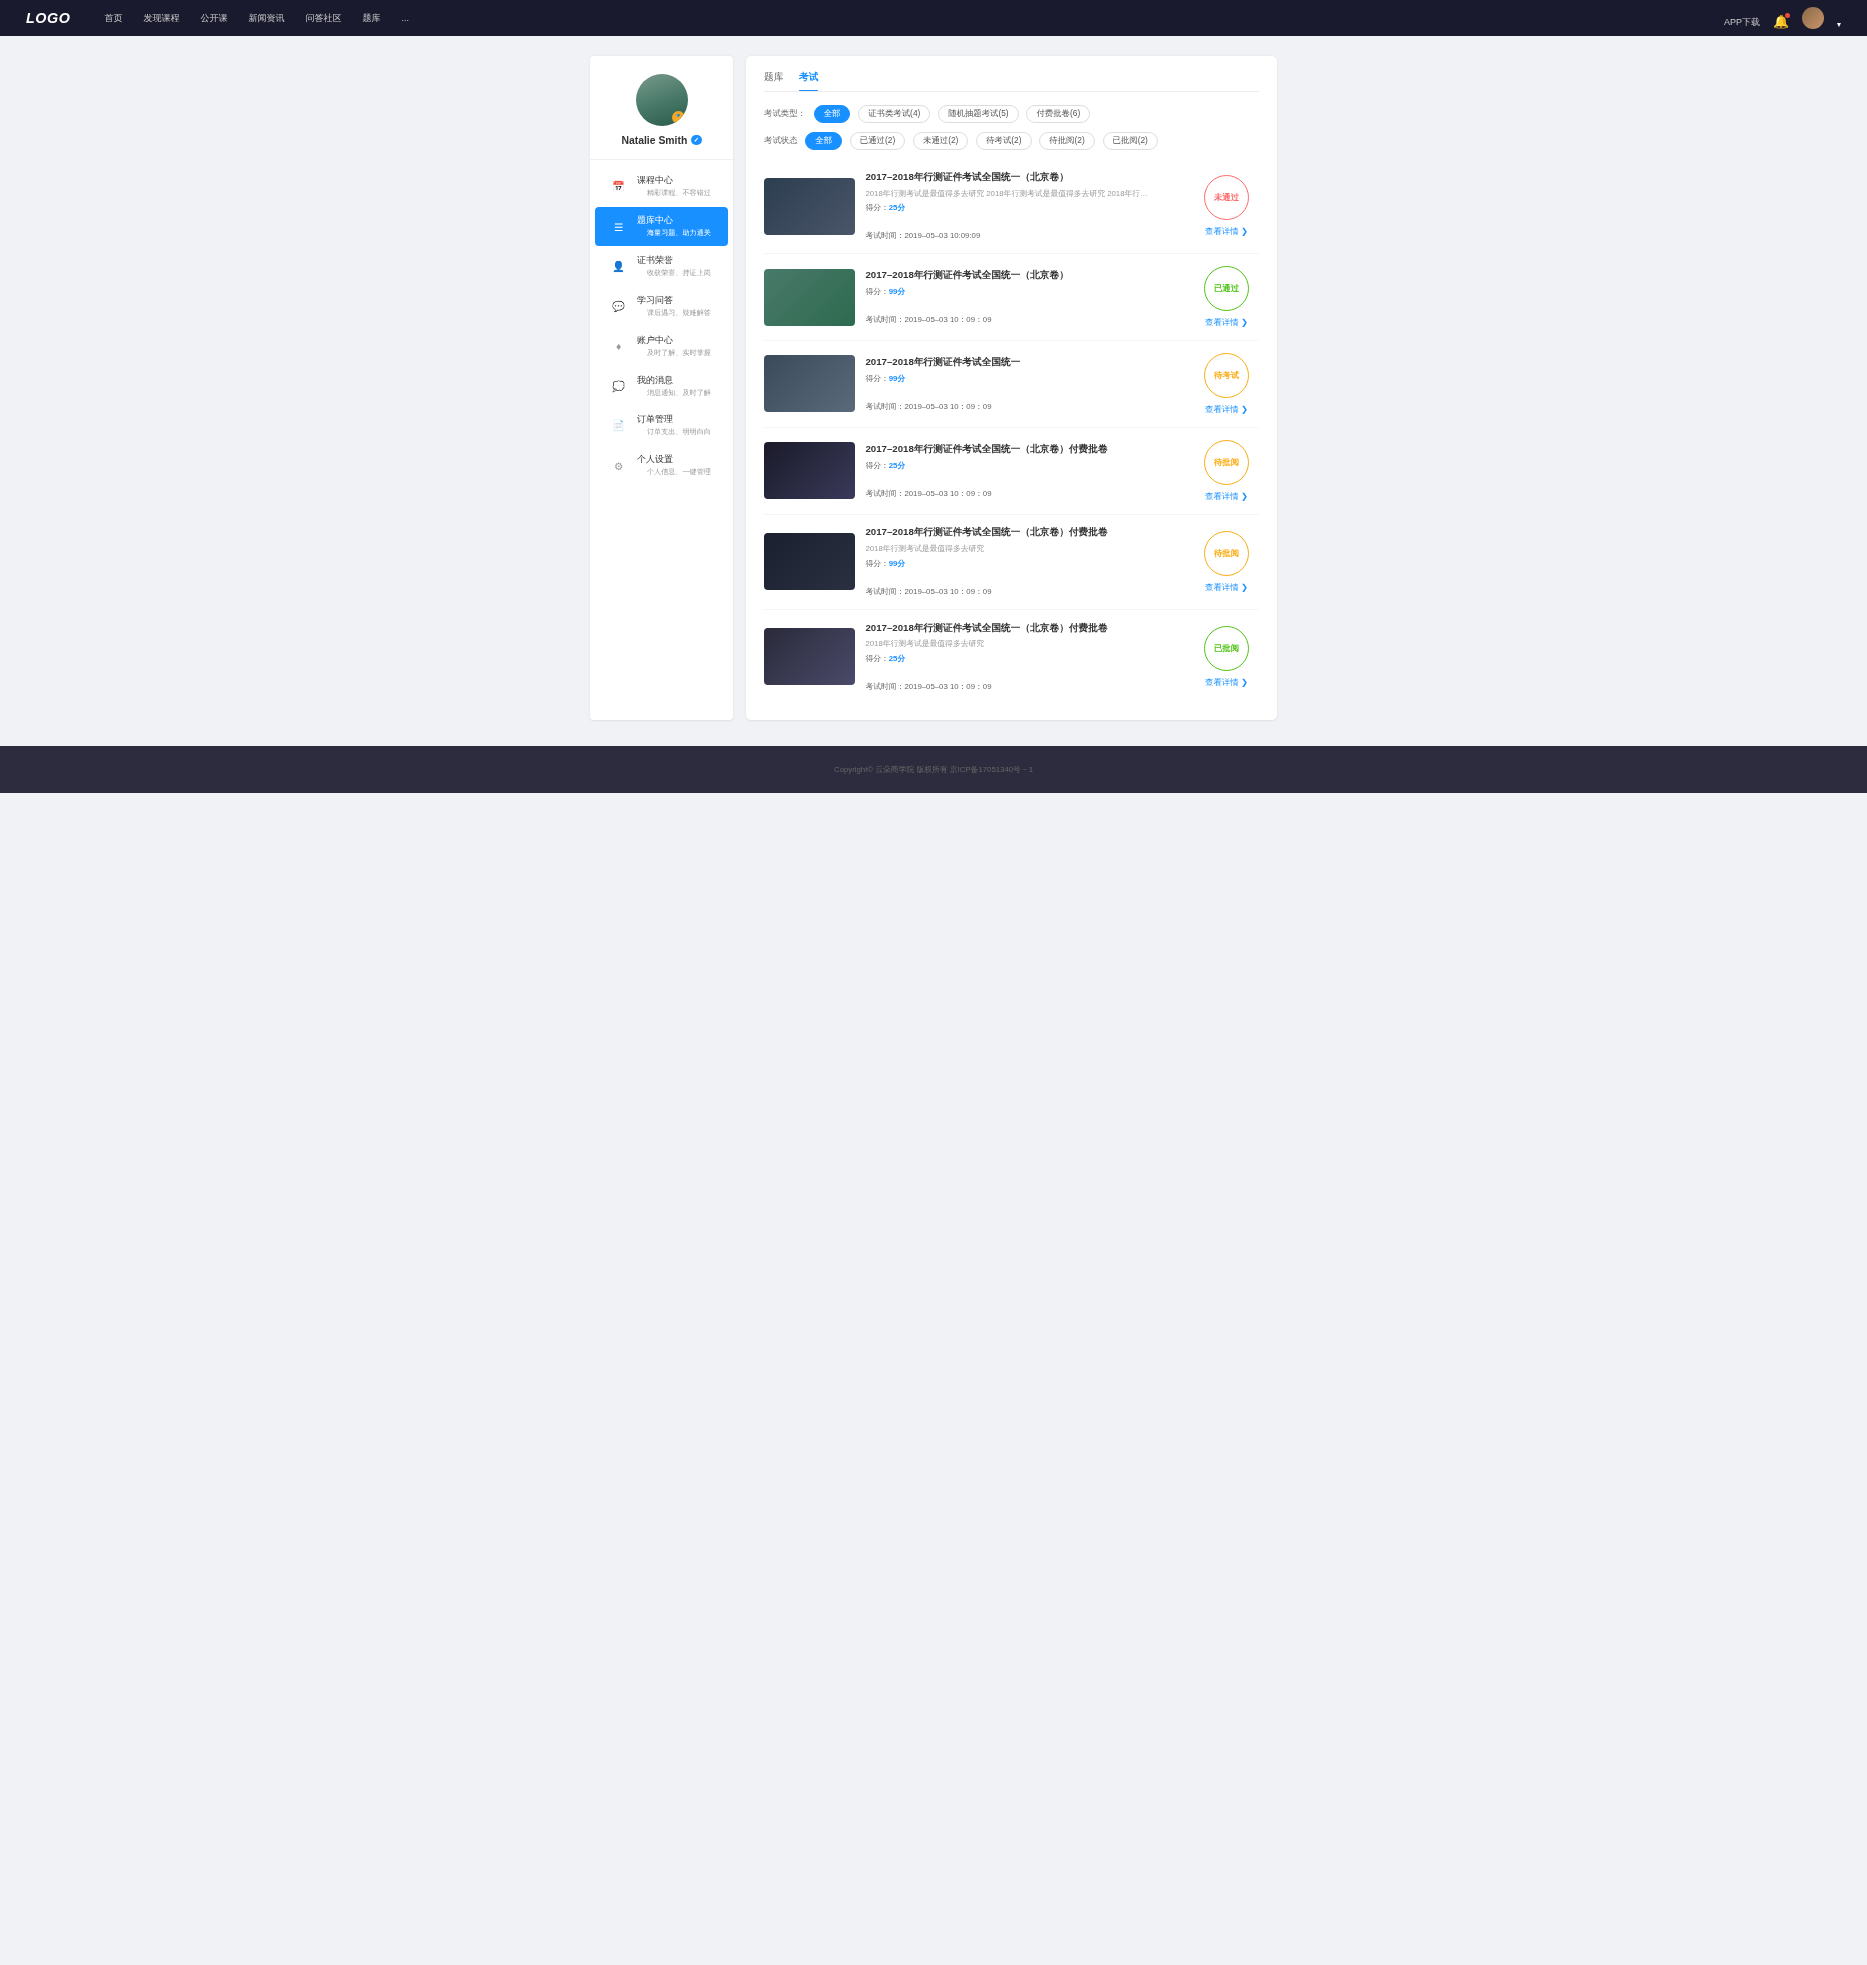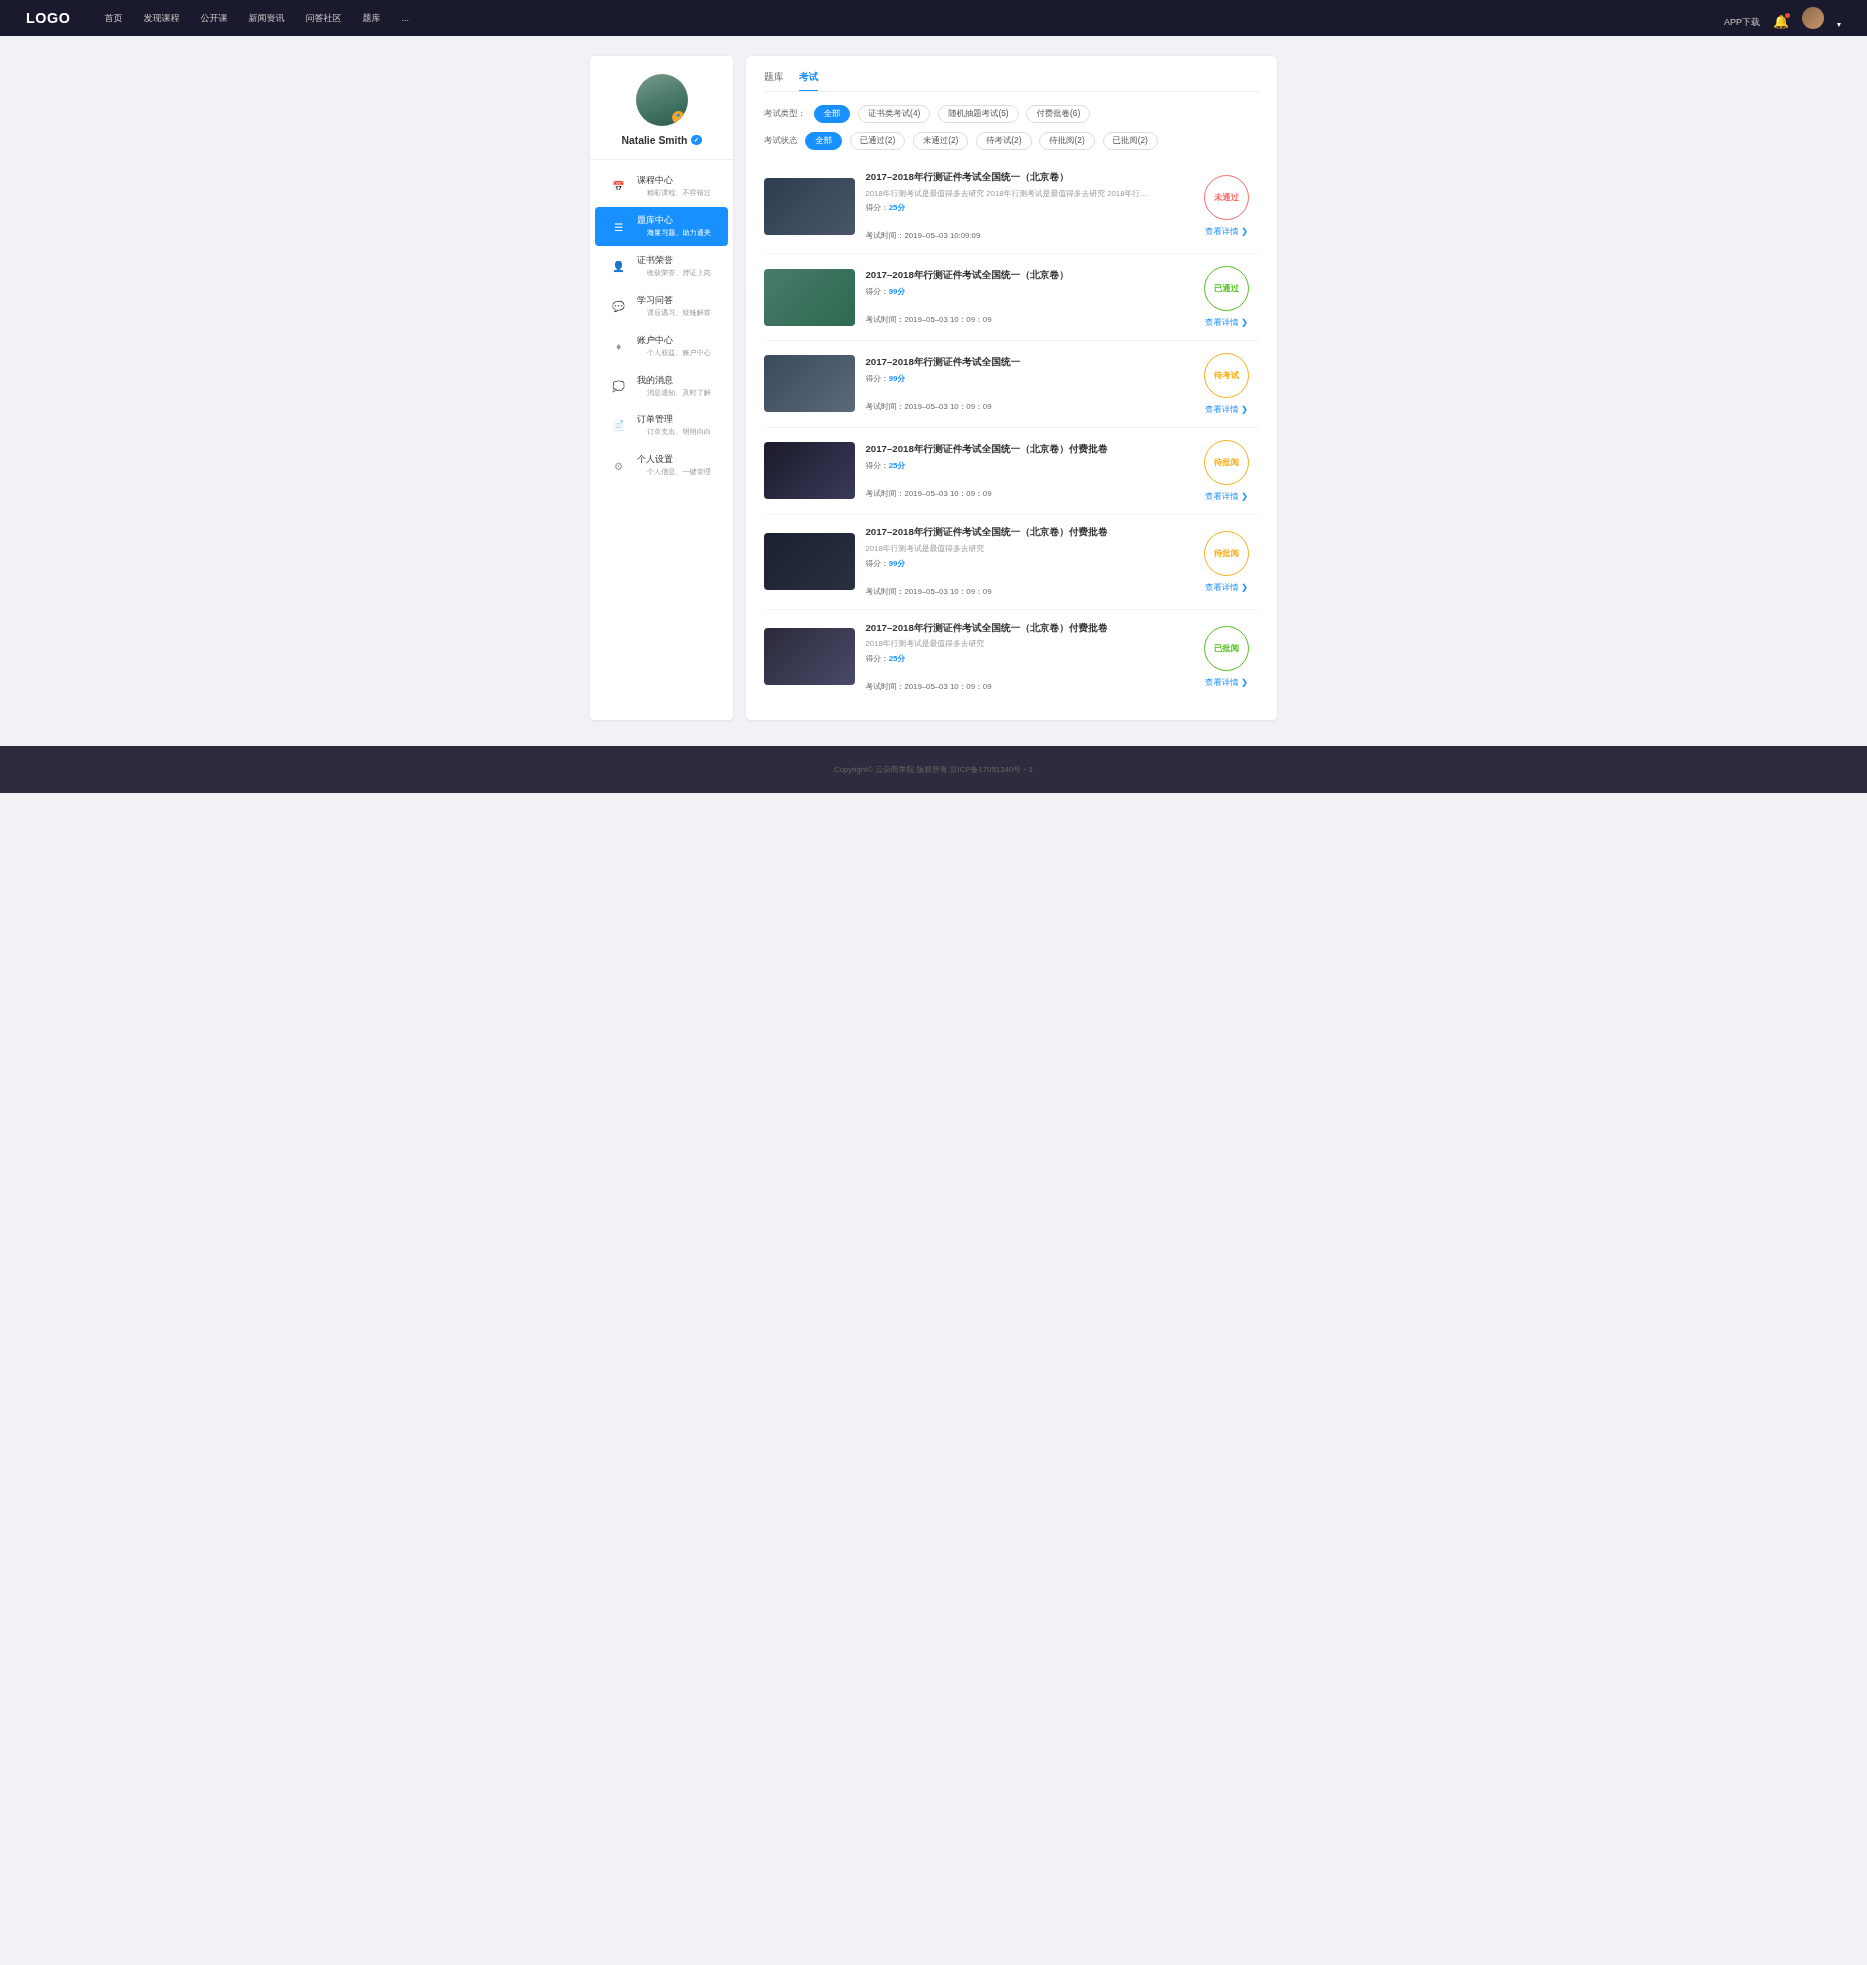--- a/index.html
+++ b/index.html
@@ -14,20 +14,21 @@
       padding: 0 26px;
       gap: 21px;
       position: sticky;
       top: 0;
       z-index: 100;
     }
     .navbar-logo {
       color: #fff;
       font-size: 14.3px;
       font-weight: 900;
+      font-style: italic;
       margin-right: 13px;
       letter-spacing: 0.6px;
     }
     .navbar-link {
       color: #ccc;
       font-size: 9px;
       cursor: pointer;
       white-space: nowrap;
     }
     .navbar-right {
@@ -445,21 +446,21 @@
     <div class="sidebar-item-icon">💬</div>
     <div class="sidebar-item-text">
       <div class="sidebar-item-title">学习问答</div>
       <div class="sidebar-item-subtitle">课后温习、疑难解答</div>
     </div>
   </div>
         <div class="sidebar-item">
     <div class="sidebar-item-icon">♦</div>
     <div class="sidebar-item-text">
       <div class="sidebar-item-title">账户中心</div>
-      <div class="sidebar-item-subtitle">个人权益、账户中心</div>
+      <div class="sidebar-item-subtitle">及时了解、实时掌握</div>
     </div>
   </div>
         <div class="sidebar-item">
     <div class="sidebar-item-icon">💭</div>
     <div class="sidebar-item-text">
       <div class="sidebar-item-title">我的消息</div>
       <div class="sidebar-item-subtitle">消息通知、及时了解</div>
     </div>
   </div>
         <div class="sidebar-item">

